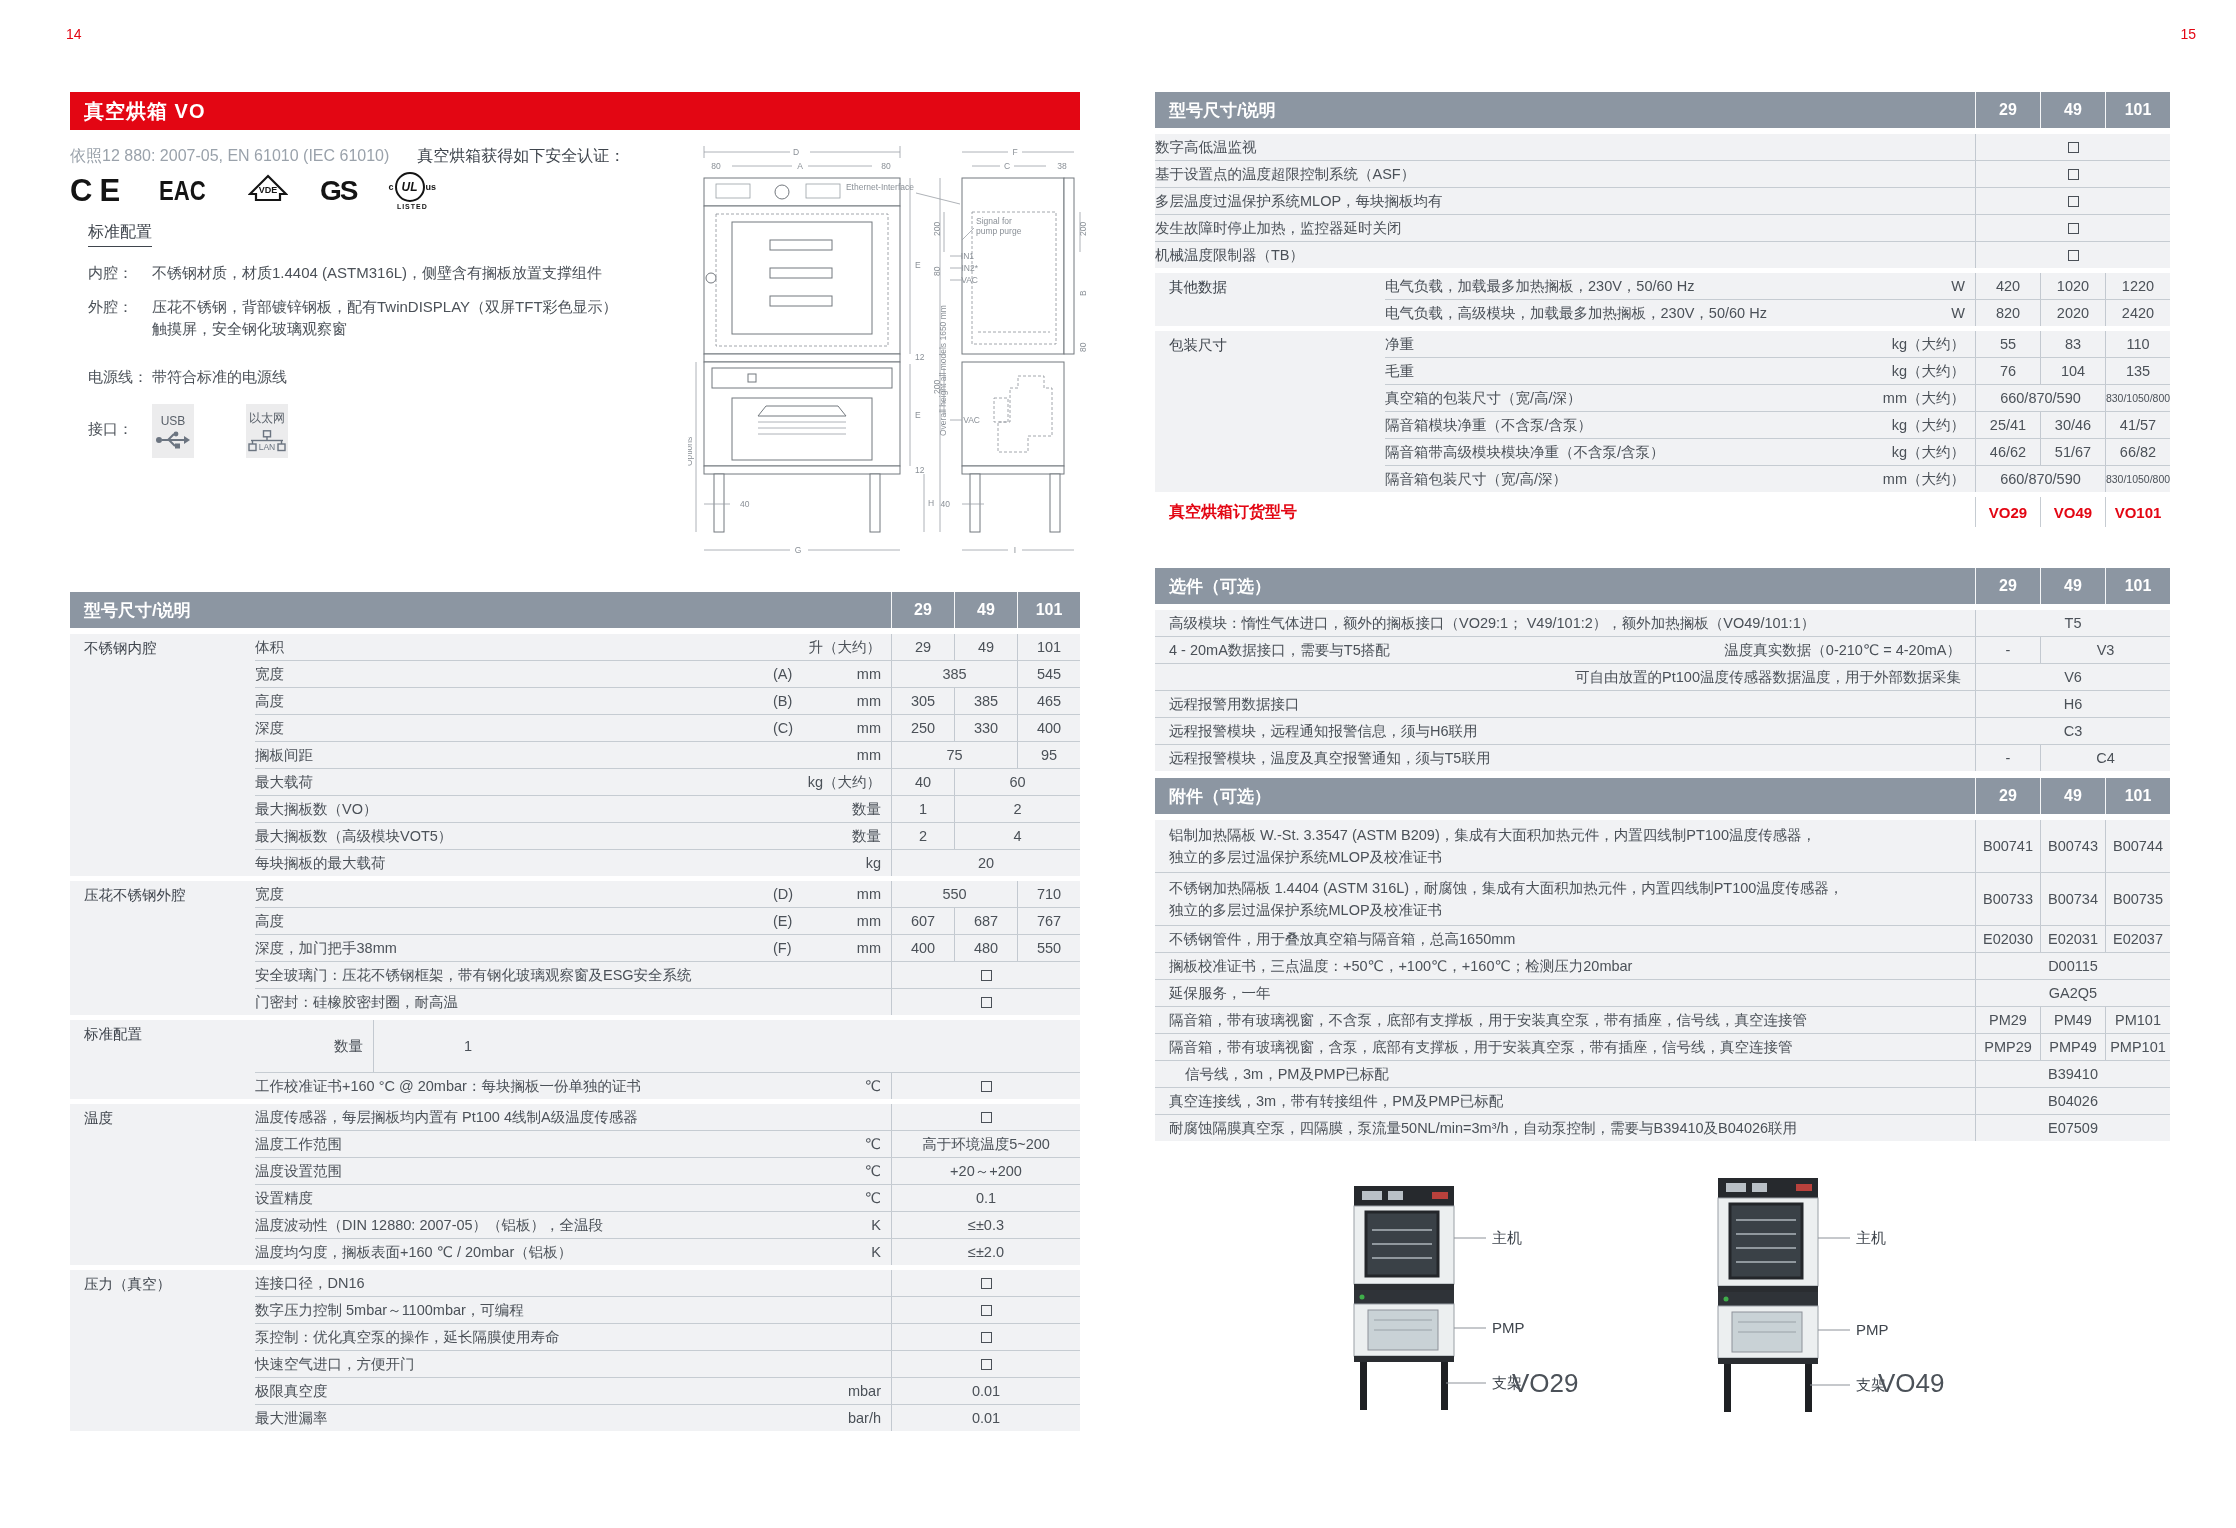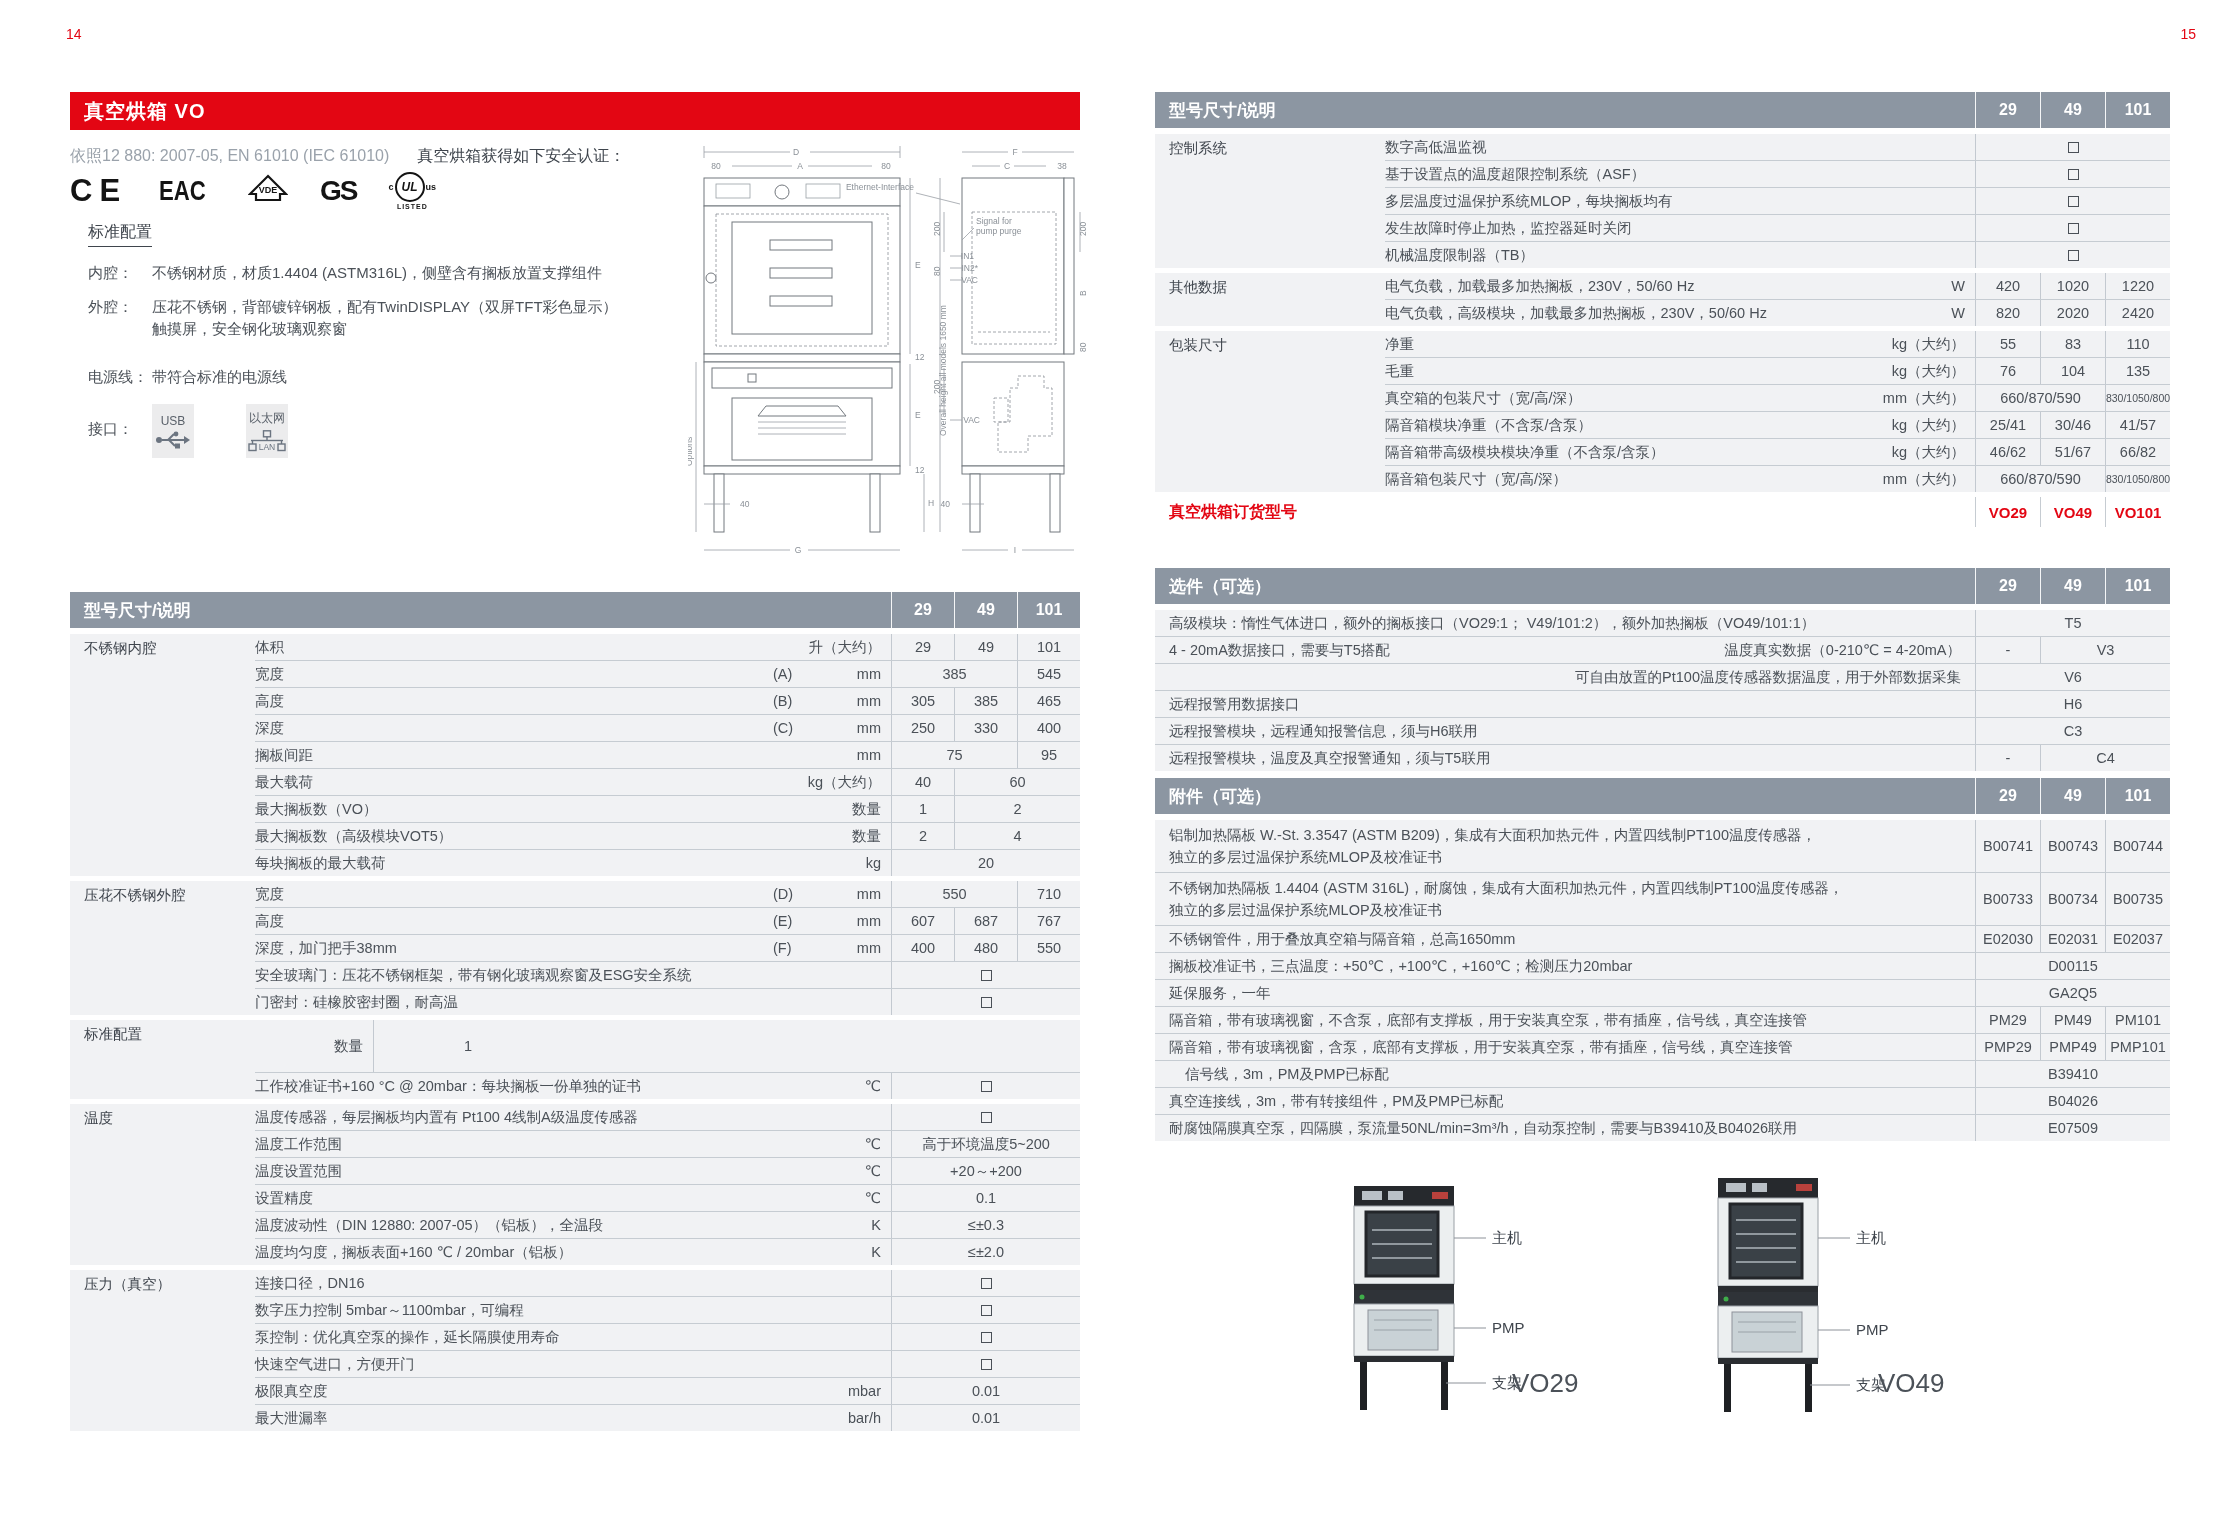--- a/index.html
+++ b/index.html
@@ -588,21 +588,20 @@
       </div>
     </div>
   <div id="tbl-r1" class="spec">
       <div class="thead">
         <div class="ttl">型号尺寸/说明</div>
         <div class="hc" style="width: 64px;">29</div>
         <div class="hc" style="width: 64px;">49</div>
         <div class="hc" style="width: 64px;">101</div>
       </div>
       <div class="tsec">
-        <div class="tcat" style="width: 230px;">控制系统</div>
         <div class="trows">
           <div class="trow">
             <div class="tdesc">
               <span>数字高低温监视</span>
             </div>
             <div class="tcu" style="width: 130px;"></div>
             <div class="tval" style="width: 194px;">
               <span class="checkbox"></span>
             </div>
           </div>

